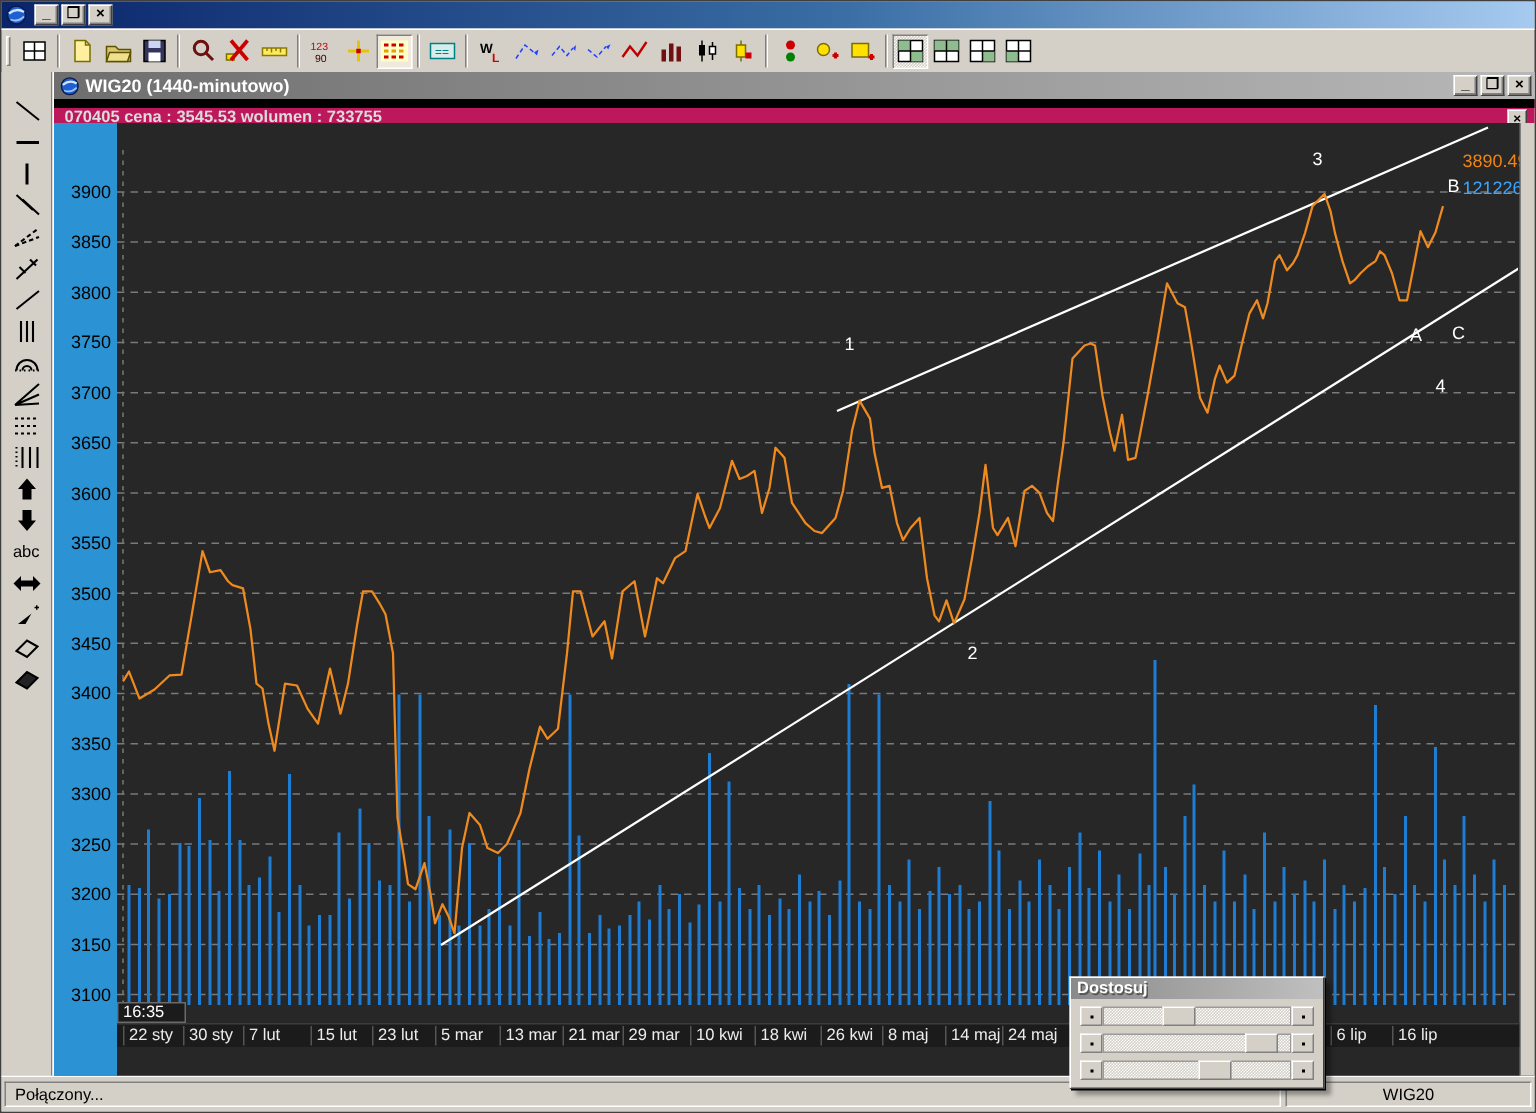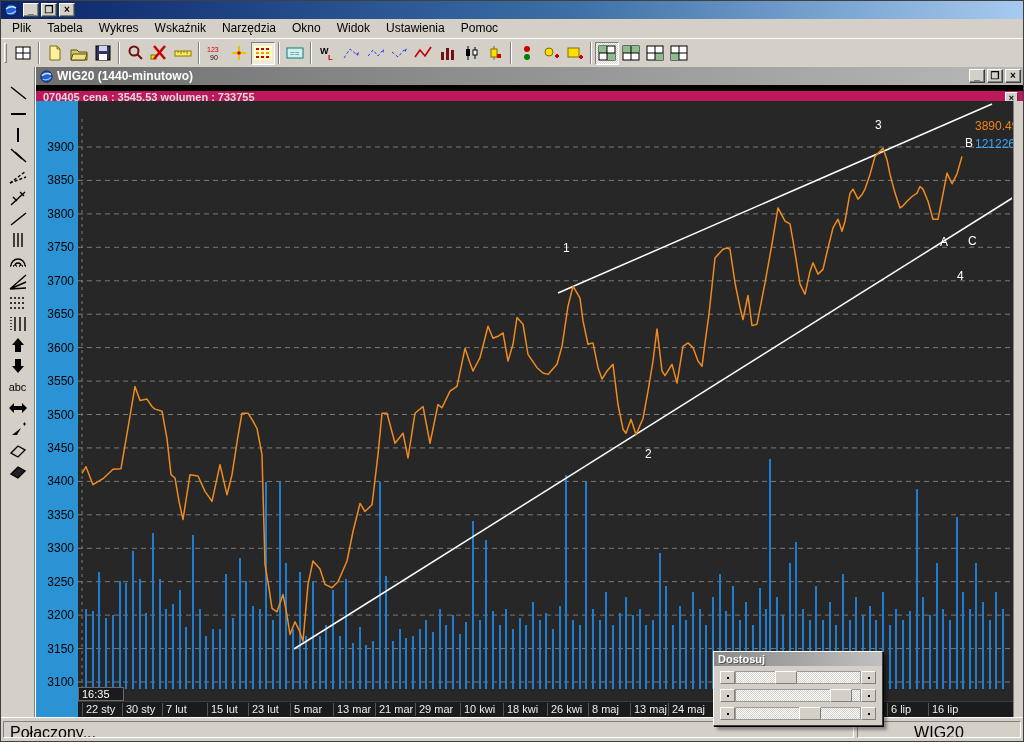--- a/index.html
+++ b/index.html
@@ -61,51 +61,40 @@
   .drow { height:13px; margin:5px 6px; display:flex; }
   .dbtn { width:15px; height:13px; border:1px solid; border-color:#fff #808080 #808080 #fff; background:#d4d0c8; position:relative; flex:0 0 auto; }
   .dbtn::after { content:""; position:absolute; left:6px; top:5px; width:2px; height:2px; background:#000; }
   .dtrack { flex:1 1 auto; position:relative; border:1px solid #9a9a9a; 
      background-image:linear-gradient(45deg,#fff 25%,transparent 25%,transparent 75%,#fff 75%),linear-gradient(45deg,#fff 25%,transparent 25%,transparent 75%,#fff 75%);
      background-size:2px 2px; background-position:0 0,1px 1px; background-color:#d4d0c8; }
   .dthumb { position:absolute; top:-1px; width:22px; height:13px; background:#d4d0c8; border:1px solid; border-color:#fff #808080 #808080 #fff; }
 
   
   .statusbar { height:24px; background:#d4d0c8; border-top:1px solid #fff; display:flex; align-items:center; padding:3px 2px 3px 2px; gap:3px; flex:0 0 auto; }
-  .spanel { height:17px; border:1px solid; border-color:#808080 #fff #fff #808080; font-size:16px; padding:2px 6px; color:#000; white-space:nowrap; overflow:hidden; }
+  .spanel { height:17px; border:1px solid; border-color:#808080 #fff #fff #808080; font-size:11px; padding:2px 6px; color:#000; white-space:nowrap; overflow:hidden; }
   .spanel.left { width:851px; }
   .spanel.right { flex:1; text-align:center; }
 </style>
 </head>
 <body>
 
 <div id="app">
 
   <div class="titlebar">
     <svg class="app-icon" viewBox="0 0 14 14">
       <circle cx="7" cy="7" r="6" fill="#1f5fd0" stroke="#0a1a4a"></circle>
       <path d="M2 6 Q7 2 12 5" stroke="#cfe4ff" fill="none" stroke-width="1.6"></path>
       <path d="M3 10 Q8 12 12 8" stroke="#9cc4ff" fill="none" stroke-width="1.2"></path>
     </svg>
     <span class="winbtn">_</span>
     <span class="winbtn">❐</span>
     <span class="winbtn">×</span>
   </div>
 
-  <div class="menubar">
-    <span class="menu-item">Plik</span>
-    <span class="menu-item">Tabela</span>
-    <span class="menu-item">Wykres</span>
-    <span class="menu-item">Wskaźnik</span>
-    <span class="menu-item">Narzędzia</span>
-    <span class="menu-item">Okno</span>
-    <span class="menu-item">Widok</span>
-    <span class="menu-item">Ustawienia</span>
-    <span class="menu-item">Pomoc</span>
-  </div>
 
   <div class="toolbar">
     <div class="tgrip"></div>
     <div class="tbtn">
         <svg width="20" height="18" viewBox="0 0 20 18">
           <rect x="3" y="3" width="14" height="12" fill="#fff" stroke="#000"></rect>
           <line x1="10" y1="3" x2="10" y2="15" stroke="#000"></line>
           <line x1="3" y1="9" x2="17" y2="9" stroke="#000"></line>
         </svg>
       </div>
@@ -611,21 +600,21 @@
               <span class="xtick" style="left: 129px;">15 lut</span>
               <span class="xtick" style="left: 170px;">23 lut</span>
               <span class="xtick" style="left: 212px;">5 mar</span>
               <span class="xtick" style="left: 255px;">13 mar</span>
               <span class="xtick" style="left: 297px;">21 mar</span>
               <span class="xtick" style="left: 337px;">29 mar</span>
               <span class="xtick" style="left: 382px;">10 kwi</span>
               <span class="xtick" style="left: 425px;">18 kwi</span>
               <span class="xtick" style="left: 469px;">26 kwi</span>
               <span class="xtick" style="left: 510px;">8 maj</span>
-              <span class="xtick" style="left: 552px;">13 maj</span>
+              <span class="xtick" style="left: 552px;">14 maj</span>
               <span class="xtick" style="left: 590px;">24 maj</span>
               <span class="xtick" style="left: 809px;">6 lip</span>
               <span class="xtick" style="left: 850px;">16 lip</span>
             </div>
         </div>
         <div class="rightstrip"></div>
       </div>
     </div>
   </div>
 

